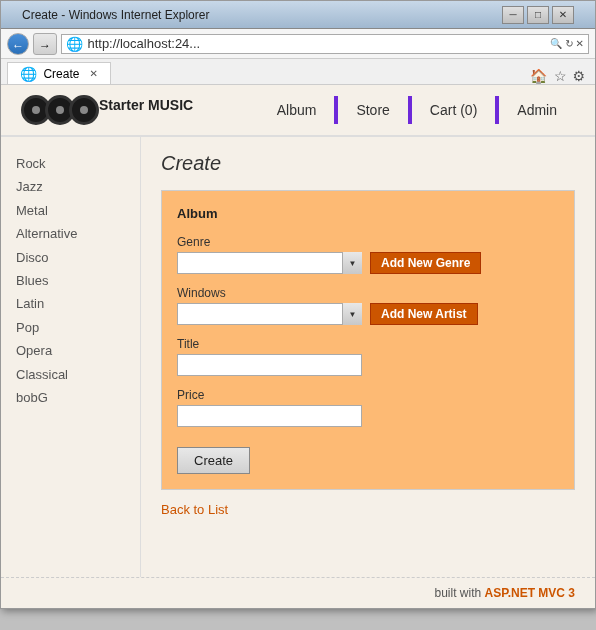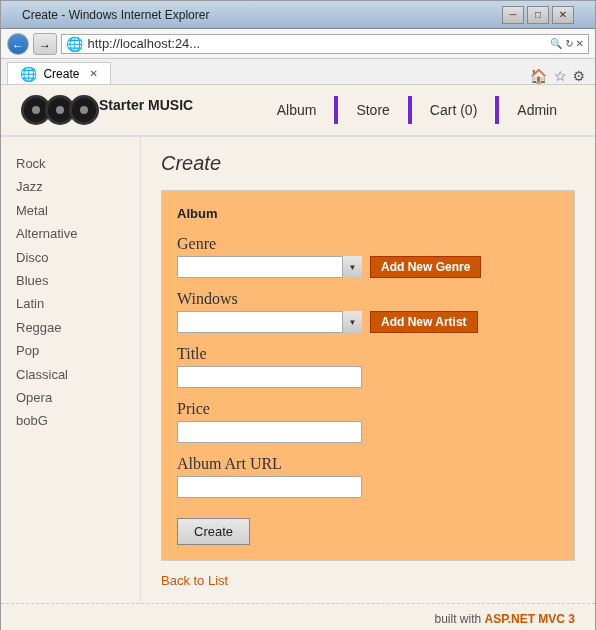--- a/index.html
+++ b/index.html
@@ -292,24 +292,23 @@
       margin-bottom: 14px;
       color: #222;
     }
 
     .form-group {
       margin-bottom: 12px;
     }
 
     .form-group label {
       display: block;
-      font-size: 16px;
+      font-size: 12px;
       color: #333;
       margin-bottom: 3px;
-      font-family: Liberation Serif, serif;
     }
 
     .form-row {
       display: flex;
       align-items: center;
       gap: 8px;
     }
 
     .form-select-wrapper {
       position: relative;
@@ -462,24 +461,23 @@
     <div class="main-layout">
 
       <div class="sidebar">
         <a href="#">Rock</a>
         <a href="#">Jazz</a>
         <a href="#">Metal</a>
         <a href="#">Alternative</a>
         <a href="#">Disco</a>
         <a href="#">Blues</a>
         <a href="#">Latin</a>
-        <a href="#">Reggae</a>
         <a href="#">Pop</a>
+        <a href="#">Opera</a>
         <a href="#">Classical</a>
-        <a href="#">Opera</a>
         <a href="#">bobG</a>
       </div>
 
       <div class="content">
         <h1 class="page-heading">Create</h1>
 
         <div class="form-box">
           <div class="form-box-title">Album</div>
 
           
@@ -516,24 +514,20 @@
             <input type="text" class="form-input" value="" style="">
           </div>
 
           
           <div class="form-group">
             <label>Price</label>
             <input type="text" class="form-input" value="" style="">
           </div>
 
           
-          <div class="form-group">
-            <label>Album Art URL</label>
-            <input type="text" class="form-input" value="" style="">
-          </div>
 
           <button class="btn-create">Create</button>
         </div>
 
         <a href="#" class="back-link">Back to List</a>
       </div>
     </div>
 
     <div class="page-footer">
       <span>built with </span><span class="highlight">ASP.NET MVC 3</span>

